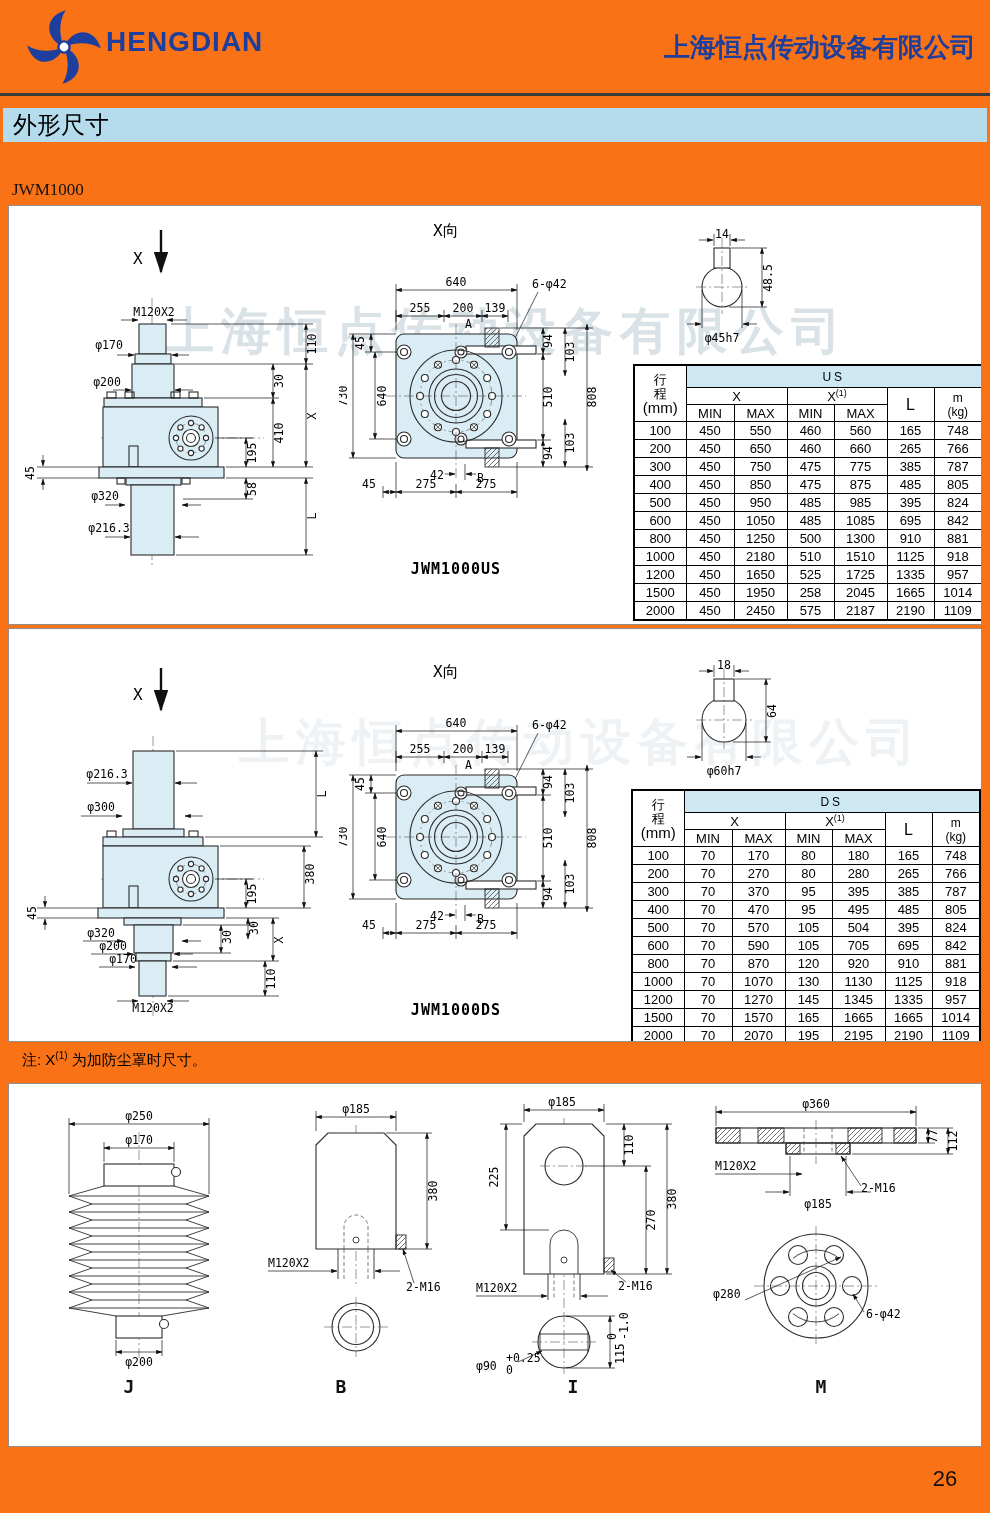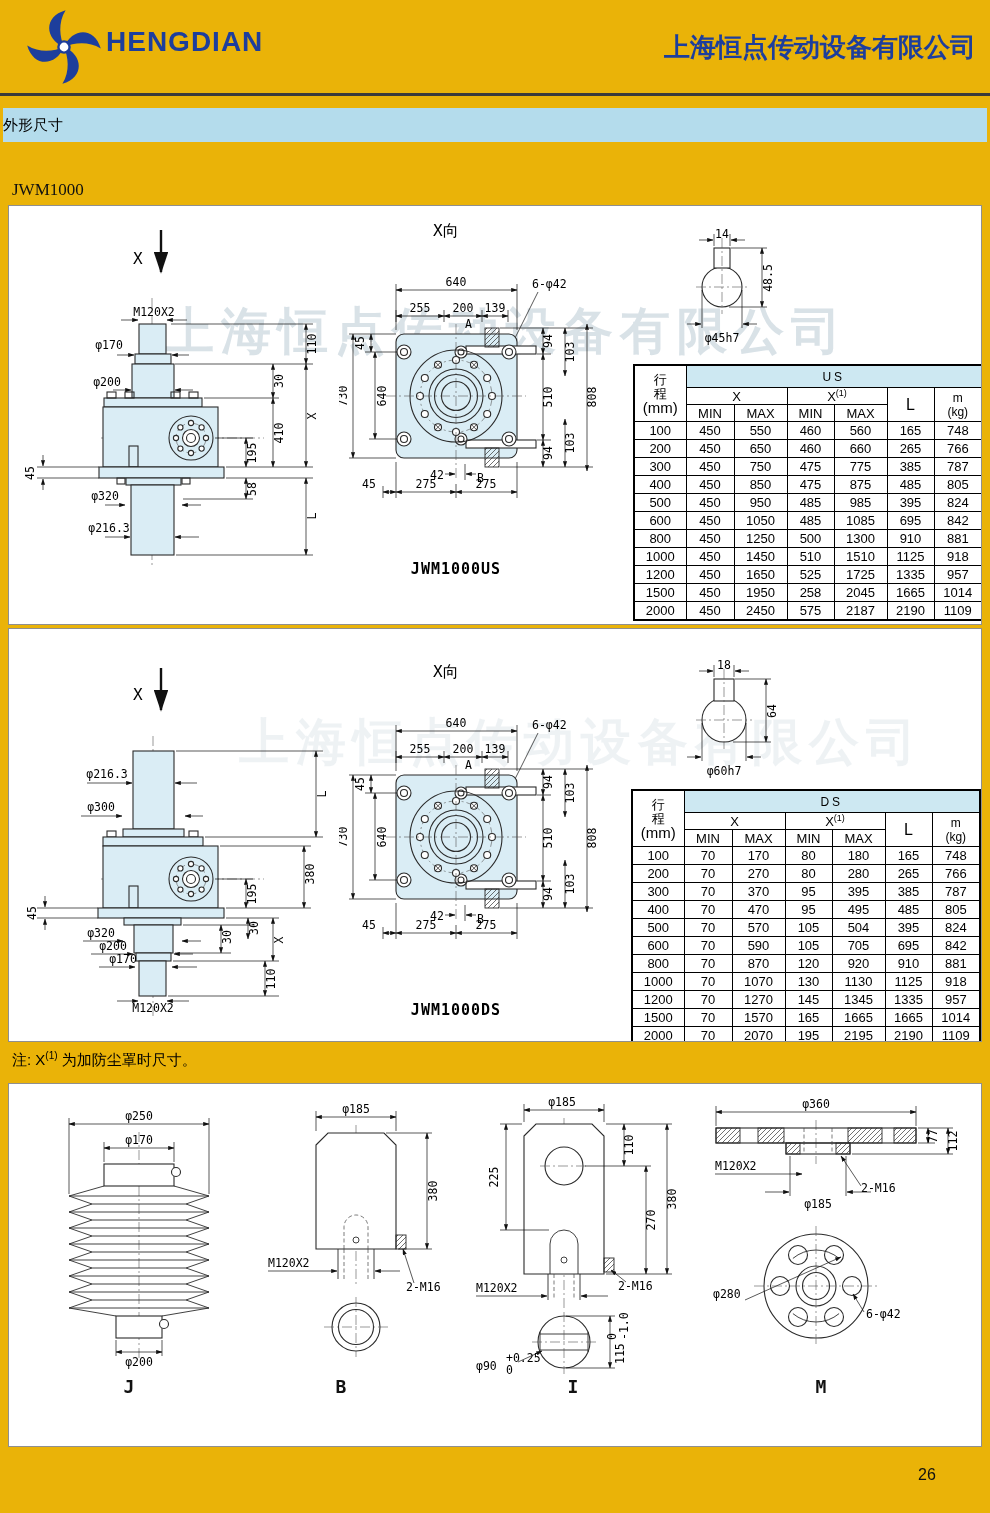--- a/index.html
+++ b/index.html
@@ -1,31 +1,31 @@
 <!DOCTYPE html>
 <html><head>
 <meta charset="utf-8">
 <style>
   html,body{margin:0;padding:0;background:#fff}
-  #page{position:relative;width:990px;height:1513px;background:#eab308;font-family:"Liberation Sans",sans-serif;overflow:hidden}
+  #page{position:relative;width:990px;height:1513px;background:#f97316;font-family:"Liberation Sans",sans-serif;overflow:hidden}
   .abs{position:absolute}
   
   #brand{position:absolute;left:106px;top:26px;font-size:28px;font-weight:600;color:#1d3e9c;letter-spacing:1px}
   #company{position:absolute;right:14px;top:30px;font-size:26px;font-weight:700;color:#1d3e9c;font-family:"Liberation Serif",serif}
   #hrule{position:absolute;left:0;top:93px;width:990px;height:3px;background:#3a3a3a}
   #secbar{position:absolute;left:3px;top:108px;width:984px;height:34px;background:#b4dcec}
-  #secbar span{display:inline-block;padding-left:0;line-height:34px;font-size:15px;color:#000}
+  #secbar span{display:inline-block;padding-left:10px;line-height:34px;font-size:24px;color:#000}
   #model{position:absolute;left:12px;top:180px;font-size:17px;font-family:Liberation Serif, serif;color:#111}
-  #pageno{position:absolute;left:918px;top:1466px;width:54px;text-align:left;font-size:16px;color:#111}
+  #pageno{position:absolute;left:918px;top:1466px;width:54px;text-align:center;font-size:22px;color:#111}
   .panel{position:absolute;left:8px;width:972px;border:1px solid #8f8f8f;background:#fff;overflow:hidden}
   #panel-us{top:205px;height:418px}
   #panel-ds{top:628px;height:412px}
   #panel-ends{top:1083px;height:362px}
   .wmark{position:absolute;font-size:50px;letter-spacing:7px;color:#9db4c2;white-space:nowrap;font-weight:700}
-  #note{position:absolute;left:12px;top:1050px;font-size:15px;color:#000}
+  #note{position:absolute;left:22px;top:1050px;font-size:15px;color:#000}
   #note sup{font-size:10px}
   
   .dt{position:absolute;border-collapse:collapse;table-layout:fixed;background:#fff;border:2px solid #000}
   .dt th,.dt td{border:1px solid #000;text-align:center;padding:0;font-weight:400;color:#000;overflow:hidden}
   .dt td{font-size:13px;height:17px;line-height:16px}
   .dt .grp{background:#cde8f2;font-size:12px;letter-spacing:3px;height:21px}
   .dt .sub{font-size:13px;height:16px}
   .dt .mm3{font-size:12px}
   .dt .c0 span{display:block;line-height:14px;font-size:13px}
   .dt .c0 span.mmu{font-size:15px}
@@ -374,21 +374,21 @@
             <td>450</td>
             <td>1250</td>
             <td>500</td>
             <td>1300</td>
             <td>910</td>
             <td>881</td>
           </tr>
           <tr>
             <td>1000</td>
             <td>450</td>
-            <td>1450</td>
+            <td>2180</td>
             <td>510</td>
             <td>1510</td>
             <td>1125</td>
             <td>918</td>
           </tr>
           <tr>
             <td>1200</td>
             <td>450</td>
             <td>1650</td>
             <td>525</td>

